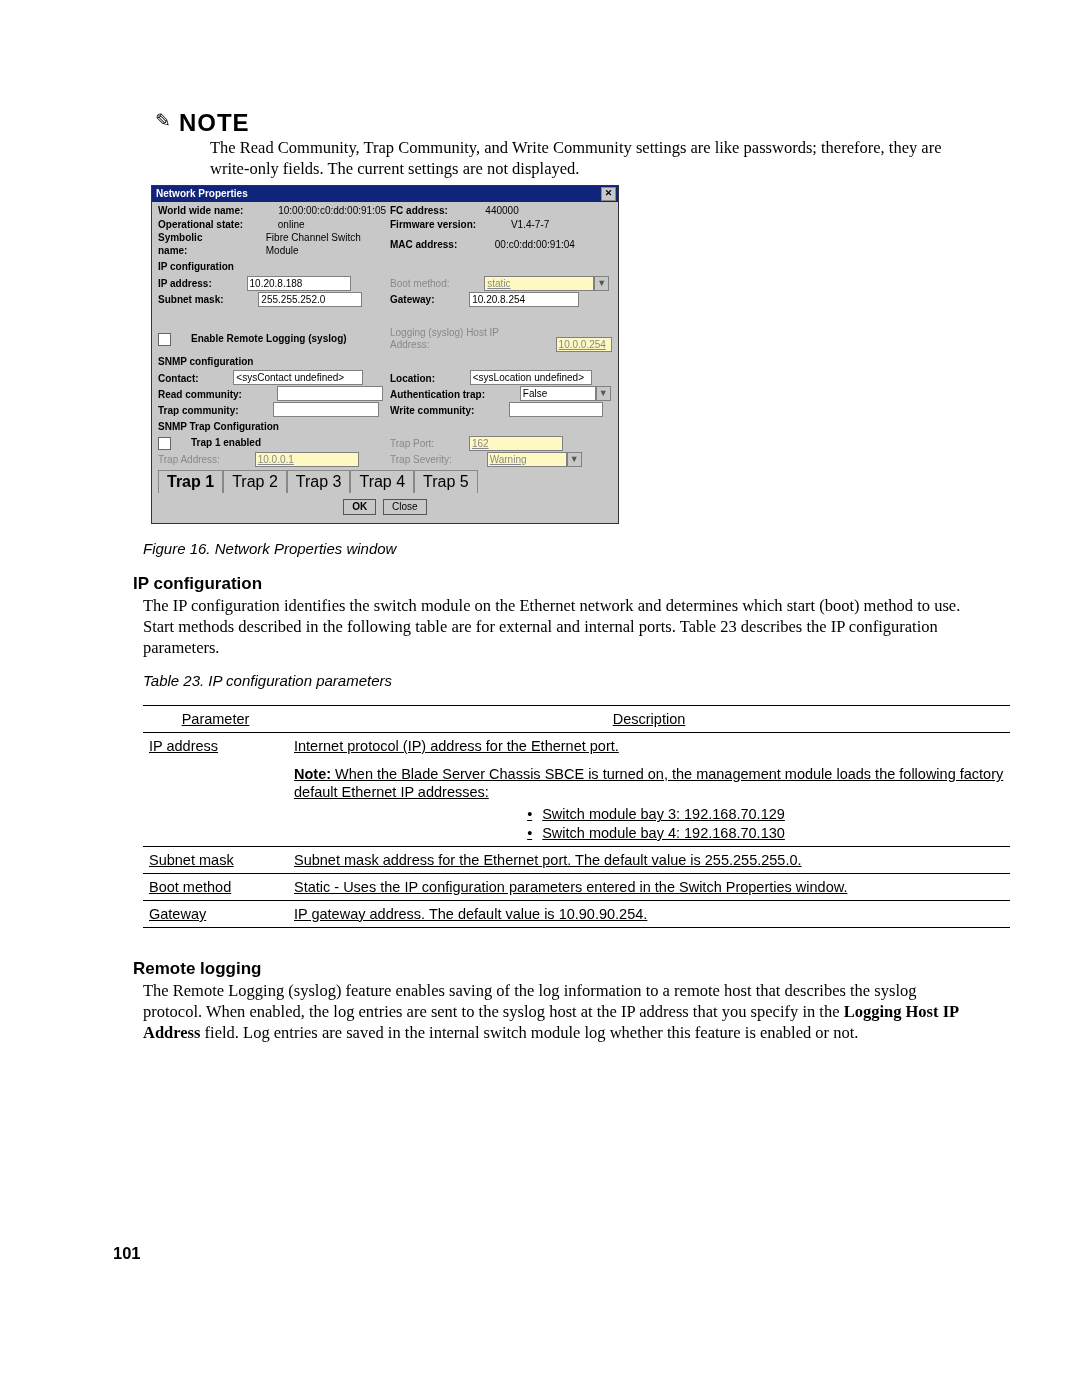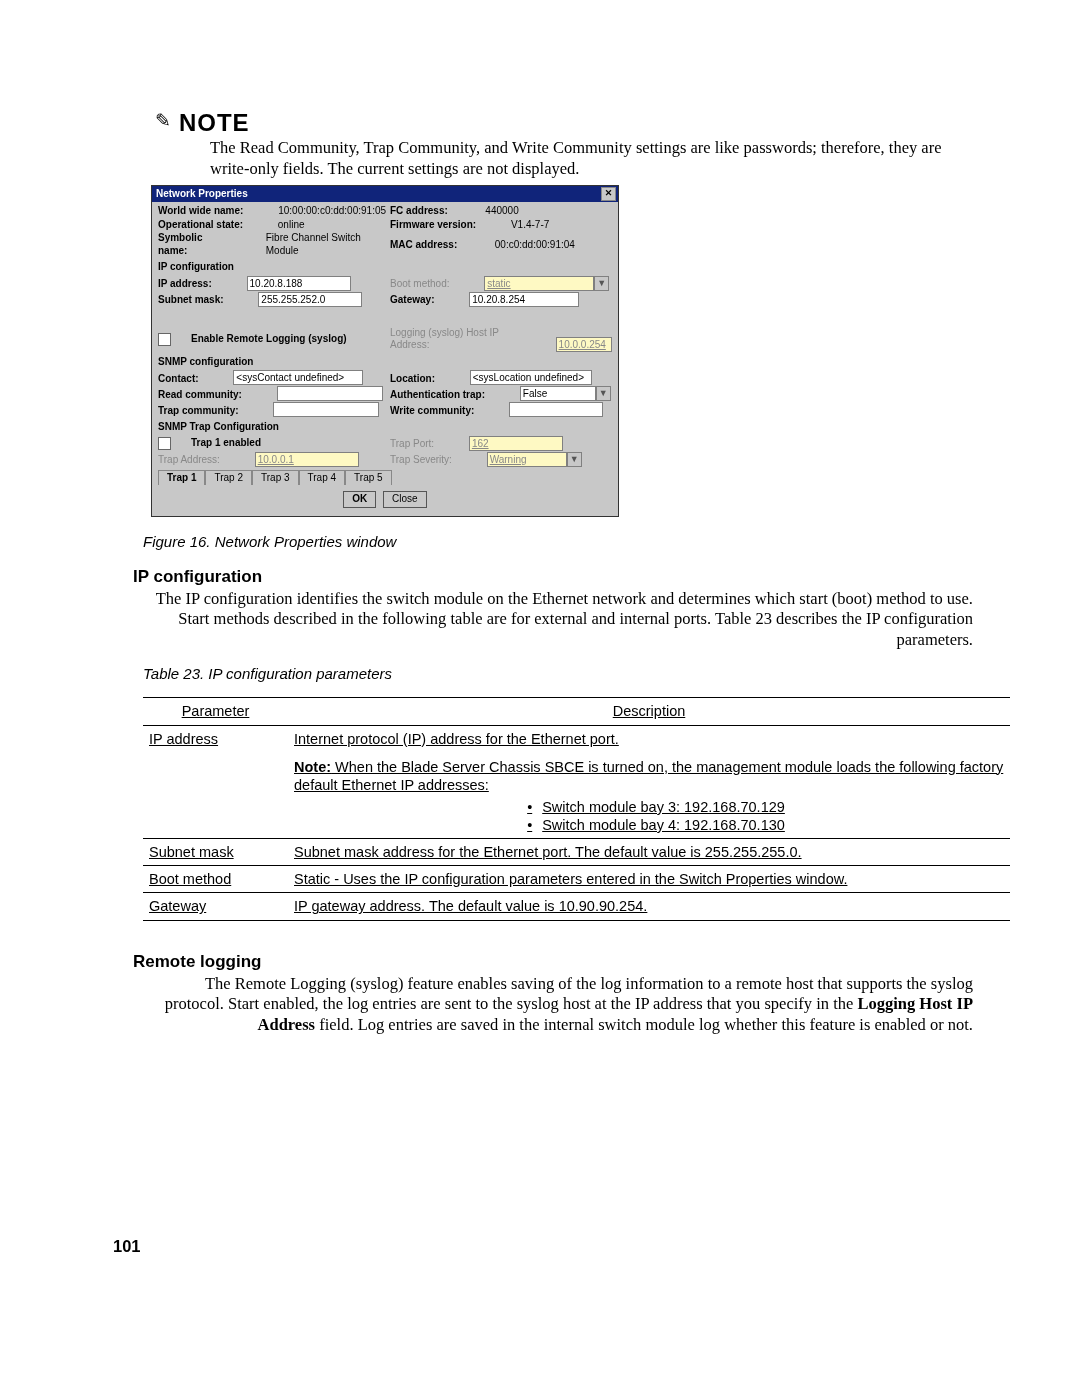--- a/index.html
+++ b/index.html
@@ -86,21 +86,21 @@
   .combo .arr {
     width:13px; border:1px solid #808080;
     background:#c8c8c8;
     color:#555;
     font-size:9px; text-align:center; line-height:12px;
   }
   .dlg-tabs {
     display:flex;
     gap:0;
     margin-top:3px;
-    font-size:10px;
+    font-size:16px;
   }
   .dlg-tab {
     border:1px solid #888;
     border-bottom:none;
     padding:1px 8px;
     background:#c8c8c8;
   }
   .dlg-tab.sel { background:#c8c8c8; font-weight:bold; }
   .dlg-buttons { text-align:center; margin-top:6px; }
   .win-btn {
@@ -118,21 +118,21 @@
     font-style:italic;
     font-size:15px;
     margin:10px 0 14px 0;
   }
   h3.doc-h {
     font-family:Arial, Helvetica, sans-serif;
     font-weight:bold;
     font-size:17px;
     margin:8px 0 2px 0;
   }
-  .para { margin-left:0; margin-bottom:14px; max-width:830px;text-align:right; }
+  .para { margin-left:0; margin-bottom:14px; max-width:830px; }
   .sect-offset { margin-left:-10px; }
 
   table.ptable {
     width:100%;
     border-collapse:collapse;
     font-family:Arial, Helvetica, sans-serif;
     font-size:14.5px;
     margin-top:4px;
     margin-bottom:30px;
     text-decoration:underline;
@@ -300,18 +300,18 @@
       <td>Gateway</td>
       <td>IP gateway address. The default value is 10.90.90.254.</td>
     </tr>
   </tbody>
     </table>
 
   <div class="sect-offset">
     <h3 class="doc-h">Remote logging</h3>
   </div>
   <div class="para">
-    <span>The Remote Logging (syslog) feature enables saving of the log information to a remote host that supports the syslog protocol. Start enabled, the log entries are sent to the syslog host at the IP address that you specify in the </span><b>Logging Host IP Address</b><span> field. Log entries are saved in the internal switch module log whether this feature is enabled or not.</span>
+    <span>The Remote Logging (syslog) feature enables saving of the log information to a remote host that describes the syslog protocol. When enabled, the log entries are sent to the syslog host at the IP address that you specify in the </span><b>Logging Host IP Address</b><span> field. Log entries are saved in the internal switch module log whether this feature is enabled or not.</span>
   </div>
 
   <div class="page-num">101</div>
 
 </div>
 
 </body></html>

